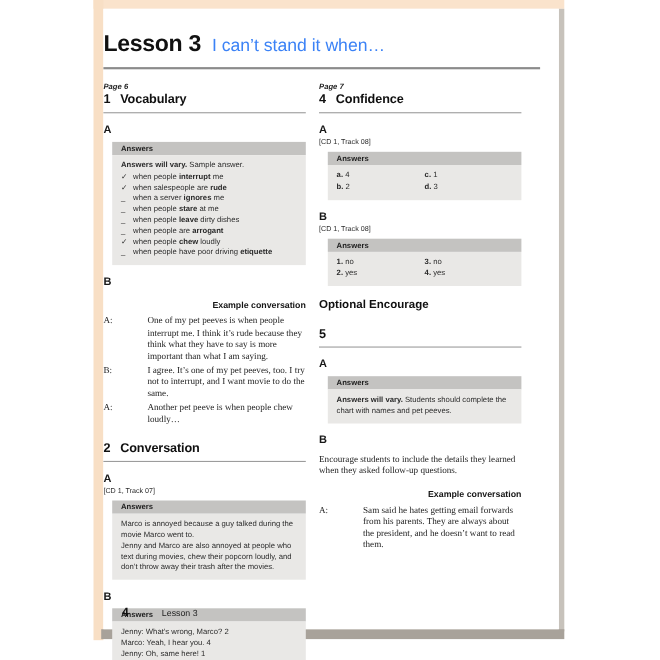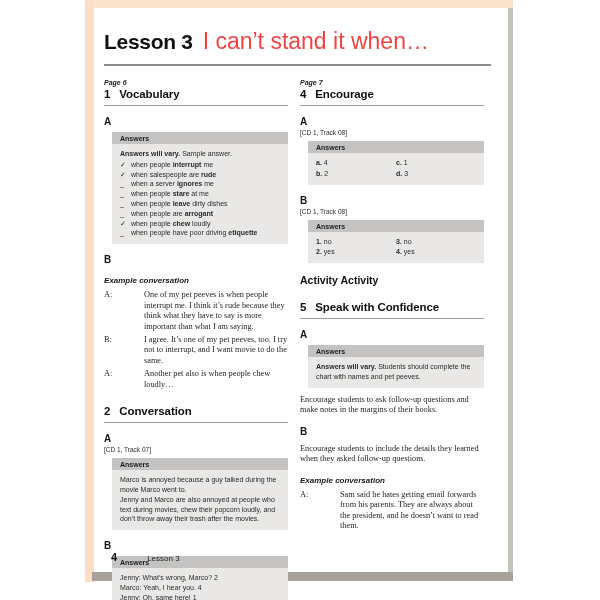--- a/index.html
+++ b/index.html
@@ -4,46 +4,46 @@
 <style>
   html,body{margin:0;padding:0;}
   body{
     width:600px;height:600px;position:relative;background:#ffffff;
     font-family:"Liberation Sans",sans-serif;color:#1a1a1a;overflow:hidden;
   }
   .peach-top{position:absolute;left:85px;top:0;width:428px;height:8px;background:#fae3cc;}
   .peach-spine{position:absolute;left:85px;top:0;width:9px;height:582px;background:#f8dfc5;}
   .shadow-right{position:absolute;left:508px;top:8px;width:5px;height:566px;background:#c7c2bb;}
   .shadow-bottom{position:absolute;left:92px;top:572px;width:421px;height:9px;background:#a8a29a;}
-  .page{position:absolute;left:94px;top:8px;width:414px;height:564px;background:#ffffff;box-sizing:border-box;padding:20px 17px 0 10px;}
+  .page{position:absolute;left:94px;top:8px;width:414px;height:564px;background:#ffffff;box-sizing:border-box;padding:20px 17px 0 0;}
 
   .title-row{display:flex;align-items:baseline;gap:10px;white-space:nowrap;}
   .t-lesson{font-size:21px;font-weight:bold;letter-spacing:-0.3px;color:#111;}
-  .t-text{font-size:23px;font-weight:normal;color:#ef4444;}
+  .t-text{font-size:16px;font-weight:normal;color:#3b82f6;}
   .title-rule{height:2px;background:#8b8b8b;margin-top:9px;}
 
   .columns{display:flex;gap:12px;margin-top:13px;}
   .col{width:184px;box-sizing:border-box;}
 
   .page-ref{font-size:7px;font-weight:bold;font-style:italic;color:#222;}
   .section-head{display:flex;gap:9px;align-items:baseline;font-size:11.5px;font-weight:bold;color:#101010;
     margin-top:2px;padding-bottom:5px;border-bottom:1px solid #9c9c9c;letter-spacing:-0.1px;}
   .sub-label{font-size:10px;font-weight:bold;margin-top:10px;color:#171717;}
   .track{font-size:6.5px;color:#2b2b2b;margin-top:2px;}
 
   .answers{margin-left:8px;margin-top:5px;}
   .answers-header{background:#c4c3c1;padding:3px 8px 2px 8px;font-size:7px;font-weight:bold;color:#1c1c1c;}
   .answers-body{background:#e9e8e6;padding:5px 8px 6px 8px;font-size:7px;line-height:1.4;color:#2a2a2a;}
   .ans-intro{margin-bottom:1px;}
   .check-item{display:flex;gap:4px;}
   .check-mark{width:7px;flex:none;}
   .ans-line{margin:0;}
   .answers-grid{display:grid;grid-template-columns:1fr 1fr;row-gap:1px;}
 
-  .example-label{font-size:8px;font-weight:bold;font-style:italic;margin-top:11px;color:#161616;}
+  .example-label{font-size:8px;font-weight:bold;margin-top:11px;color:#161616;text-align:right;}
   .dialogue{margin-top:5px;font-family:"Liberation Serif",serif;font-size:8.3px;line-height:1.26;color:#1e1e1e;}
   .dlg-row{display:flex;gap:4px;margin-bottom:3px;}
   .dlg-speaker{width:11px;flex:none;}
   .dlg-text{flex:1;margin-left:25px;}
 
   .para{font-family:"Liberation Serif",serif;font-size:8.3px;line-height:1.27;color:#1e1e1e;margin-top:7px;}
   .opt-title{font-size:10.5px;font-weight:bold;margin-top:11px;color:#111;}
   .mt-section{margin-top:15px;}
 
   .footer{position:absolute;left:17px;bottom:9px;display:flex;align-items:baseline;gap:30px;}
@@ -126,21 +126,21 @@
           <div class="dlg-row">
             <span class="dlg-speaker">A:</span>
             <span class="dlg-text">One of my pet peeves is when people interrupt me. I think it’s rude because they think what they have to say is more important than what I am saying.</span>
           </div>
           <div class="dlg-row">
             <span class="dlg-speaker">B:</span>
             <span class="dlg-text">I agree. It’s one of my pet peeves, too. I try not to interrupt, and I want movie to do the same.</span>
           </div>
           <div class="dlg-row">
             <span class="dlg-speaker">A:</span>
-            <span class="dlg-text">Another pet also is when people chew loudly…</span>
+            <span class="dlg-text">Another pet peeve is when people chew loudly…</span>
           </div>
         </div>
 
       <div class="section-head mt-section">
         <span>2</span>
         <span>Conversation</span>
       </div>
 
       <div class="sub-label">A</div>
       <div class="track">[CD 1, Track 07]</div>
@@ -164,21 +164,21 @@
             <div class="ans-line">Marco: Maybe we should just start watching movies at home from now on. 3</div>
           </div>
       </div>
     </div>
 
     <div class="col">
       <div class="page-ref">Page 7</div>
 
       <div class="section-head">
         <span>4</span>
-        <span>Encourage</span>
+        <span>Confidence</span>
       </div>
 
       <div class="sub-label">A</div>
       <div class="track">[CD 1, Track 08]</div>
 
       <div class="answers">
         <div class="answers-header">Answers</div>
         <div class="answers-body answers-grid">
             <div><b>a.</b> 4</div>
             <div><b>c.</b> 1</div>
@@ -194,37 +194,35 @@
         <div class="answers-header">Answers</div>
         <div class="answers-body answers-grid">
             <div><b>1.</b> no</div>
             <div><b>3.</b> no</div>
             <div><b>2.</b> yes</div>
             <div><b>4.</b> yes</div>
           </div>
       </div>
 
 
-      <div class="opt-title">Activity Activity</div>
+      <div class="opt-title">Optional Encourage</div>
 
       <div class="section-head mt-section">
         <span>5</span>
-        <span>Speak with Confidence</span>
       </div>
 
       <div class="sub-label">A</div>
 
       <div class="answers">
         <div class="answers-header">Answers</div>
         <div class="answers-body">
             <div class="ans-line"><b>Answers will vary.</b> Students should complete the chart with names and pet peeves.</div>
           </div>
       </div>
 
-      <div class="para">Encourage students to ask follow-up questions and make notes in the margins of their books.</div>
 
       <div class="sub-label">B</div>
       <div class="para">Encourage students to include the details they learned when they asked follow-up questions.</div>
 
       <div class="example-label">Example conversation</div>
       <div class="dialogue">
           <div class="dlg-row">
             <span class="dlg-speaker">A:</span>
             <span class="dlg-text">Sam said he hates getting email forwards from his parents. They are always about the president, and he doesn’t want to read them.</span>
           </div>

